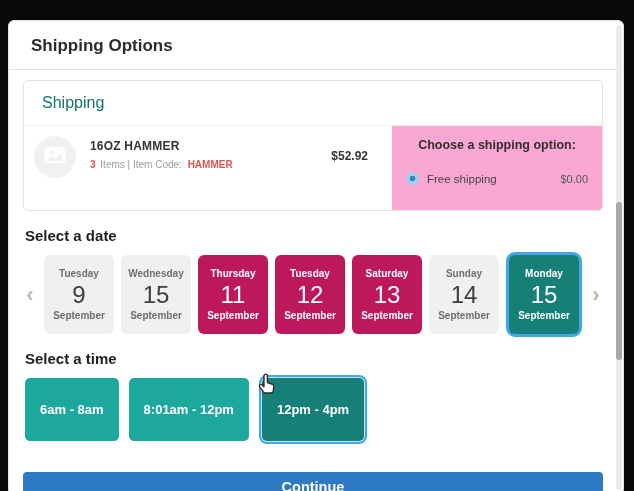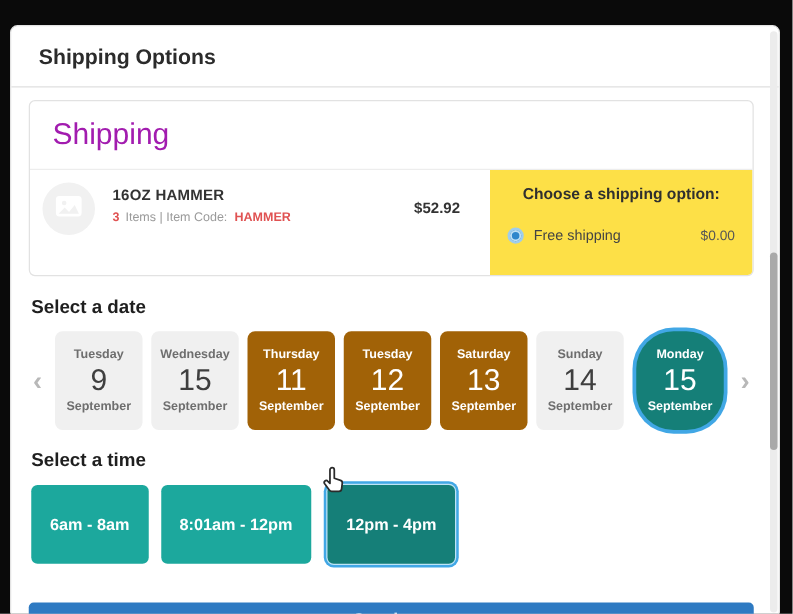--- a/index.html
+++ b/index.html
@@ -27,38 +27,38 @@
   .page-header {
     padding:15px 22px 13px 22px;
     font-size:17px; font-weight:bold; color:#2b2b2b;
     border-bottom:1px solid #dfdfdf;
   }
   .content { padding:10px 20px 0 14px; }
 
   
   .ship-card { border:1px solid #e2e2e2; border-radius:5px; overflow:hidden; background:#fff; }
   .ship-card-header {
-    padding:13px 18px; font-size:24px; color:#a21caf;
+    padding:13px 18px; font-size:16px; color:#0f766e;
     border-bottom:1px solid #ededed;
   }
   .ship-card-body { display:flex; align-items:stretch; min-height:84px; }
   .product-row { flex:1; display:flex; align-items:flex-start; padding:10px 10px 10px 10px; gap:14px; }
   .avatar {
     width:42px; height:42px; border-radius:50%; background:#f1f1f1;
     display:flex; align-items:center; justify-content:center; flex:0 0 42px;
   }
   .product-info { padding-top:3px; }
   .product-name { font-size:12px; font-weight:bold; color:#333; letter-spacing:.2px; }
   .product-meta { font-size:10px; color:#9a9a9a; margin-top:6px; font-weight:bold; }
   .red { color:#e05252; }
   .sep { margin:0 3px 0 2px; font-weight:normal; }
   .product-price { margin-left:auto; padding:13px 14px 0 0; font-size:12px; font-weight:bold; color:#333; }
 
   .options-panel {
-    width:210px; flex:0 0 210px; background:#fde047; padding:12px 14px 10px 14px;
+    width:210px; flex:0 0 210px; background:#f9a8d4; padding:12px 14px 10px 14px;
   }
   .options-title { font-size:12.5px; font-weight:bold; color:#2f2f2f; text-align:center; }
   .option-row { display:flex; align-items:center; margin-top:20px; }
   .radio {
     width:13px; height:13px; border-radius:50%;
     border:2px solid #9fcdec; background:#2f87cc;
     box-shadow:inset 0 0 0 1.5px #bfe0f4;
     flex:0 0 13px;
   }
   .option-label { font-size:11.5px; color:#444; margin-left:8px; }
@@ -73,27 +73,26 @@
     user-select:none; cursor:pointer; font-weight:bold;
   }
   .date-card {
     width:70px; height:79px; border-radius:6px; background:#f0f0f0;
     display:flex; flex-direction:column; align-items:center; justify-content:center;
     cursor:pointer; flex:0 0 70px;
   }
   .date-weekday { font-size:10px; font-weight:bold; color:#6e6e6e; }
   .date-day { font-size:24px; color:#3f3f3f; line-height:1.15; margin:2px 0; }
   .date-month { font-size:10px; font-weight:bold; color:#6e6e6e; }
-  .date-card.avail { background:#a16207;text-align:center; }
+  .date-card.avail { background:#be185d;text-align:center; }
   .date-card.avail .date-weekday, .date-card.avail .date-day, .date-card.avail .date-month { color:#ffffff; }
   .date-card.selected {
     background:#157f78;
     box-shadow:0 0 0 3px #41a7e5;
     margin:0 3px;
-    border-radius:30px;
   }
   .date-card.selected .date-weekday, .date-card.selected .date-day, .date-card.selected .date-month { color:#ffffff; }
 
   
   .time-row { display:flex; align-items:center; gap:10px; margin-left:2px; }
   .time-slot {
     background:#1ca89d; color:#fff; font-size:13px; font-weight:bold;
     padding:24px 15px; border-radius:5px; border:none; cursor:pointer;
     font-family:"Liberation Sans", sans-serif;
   }

